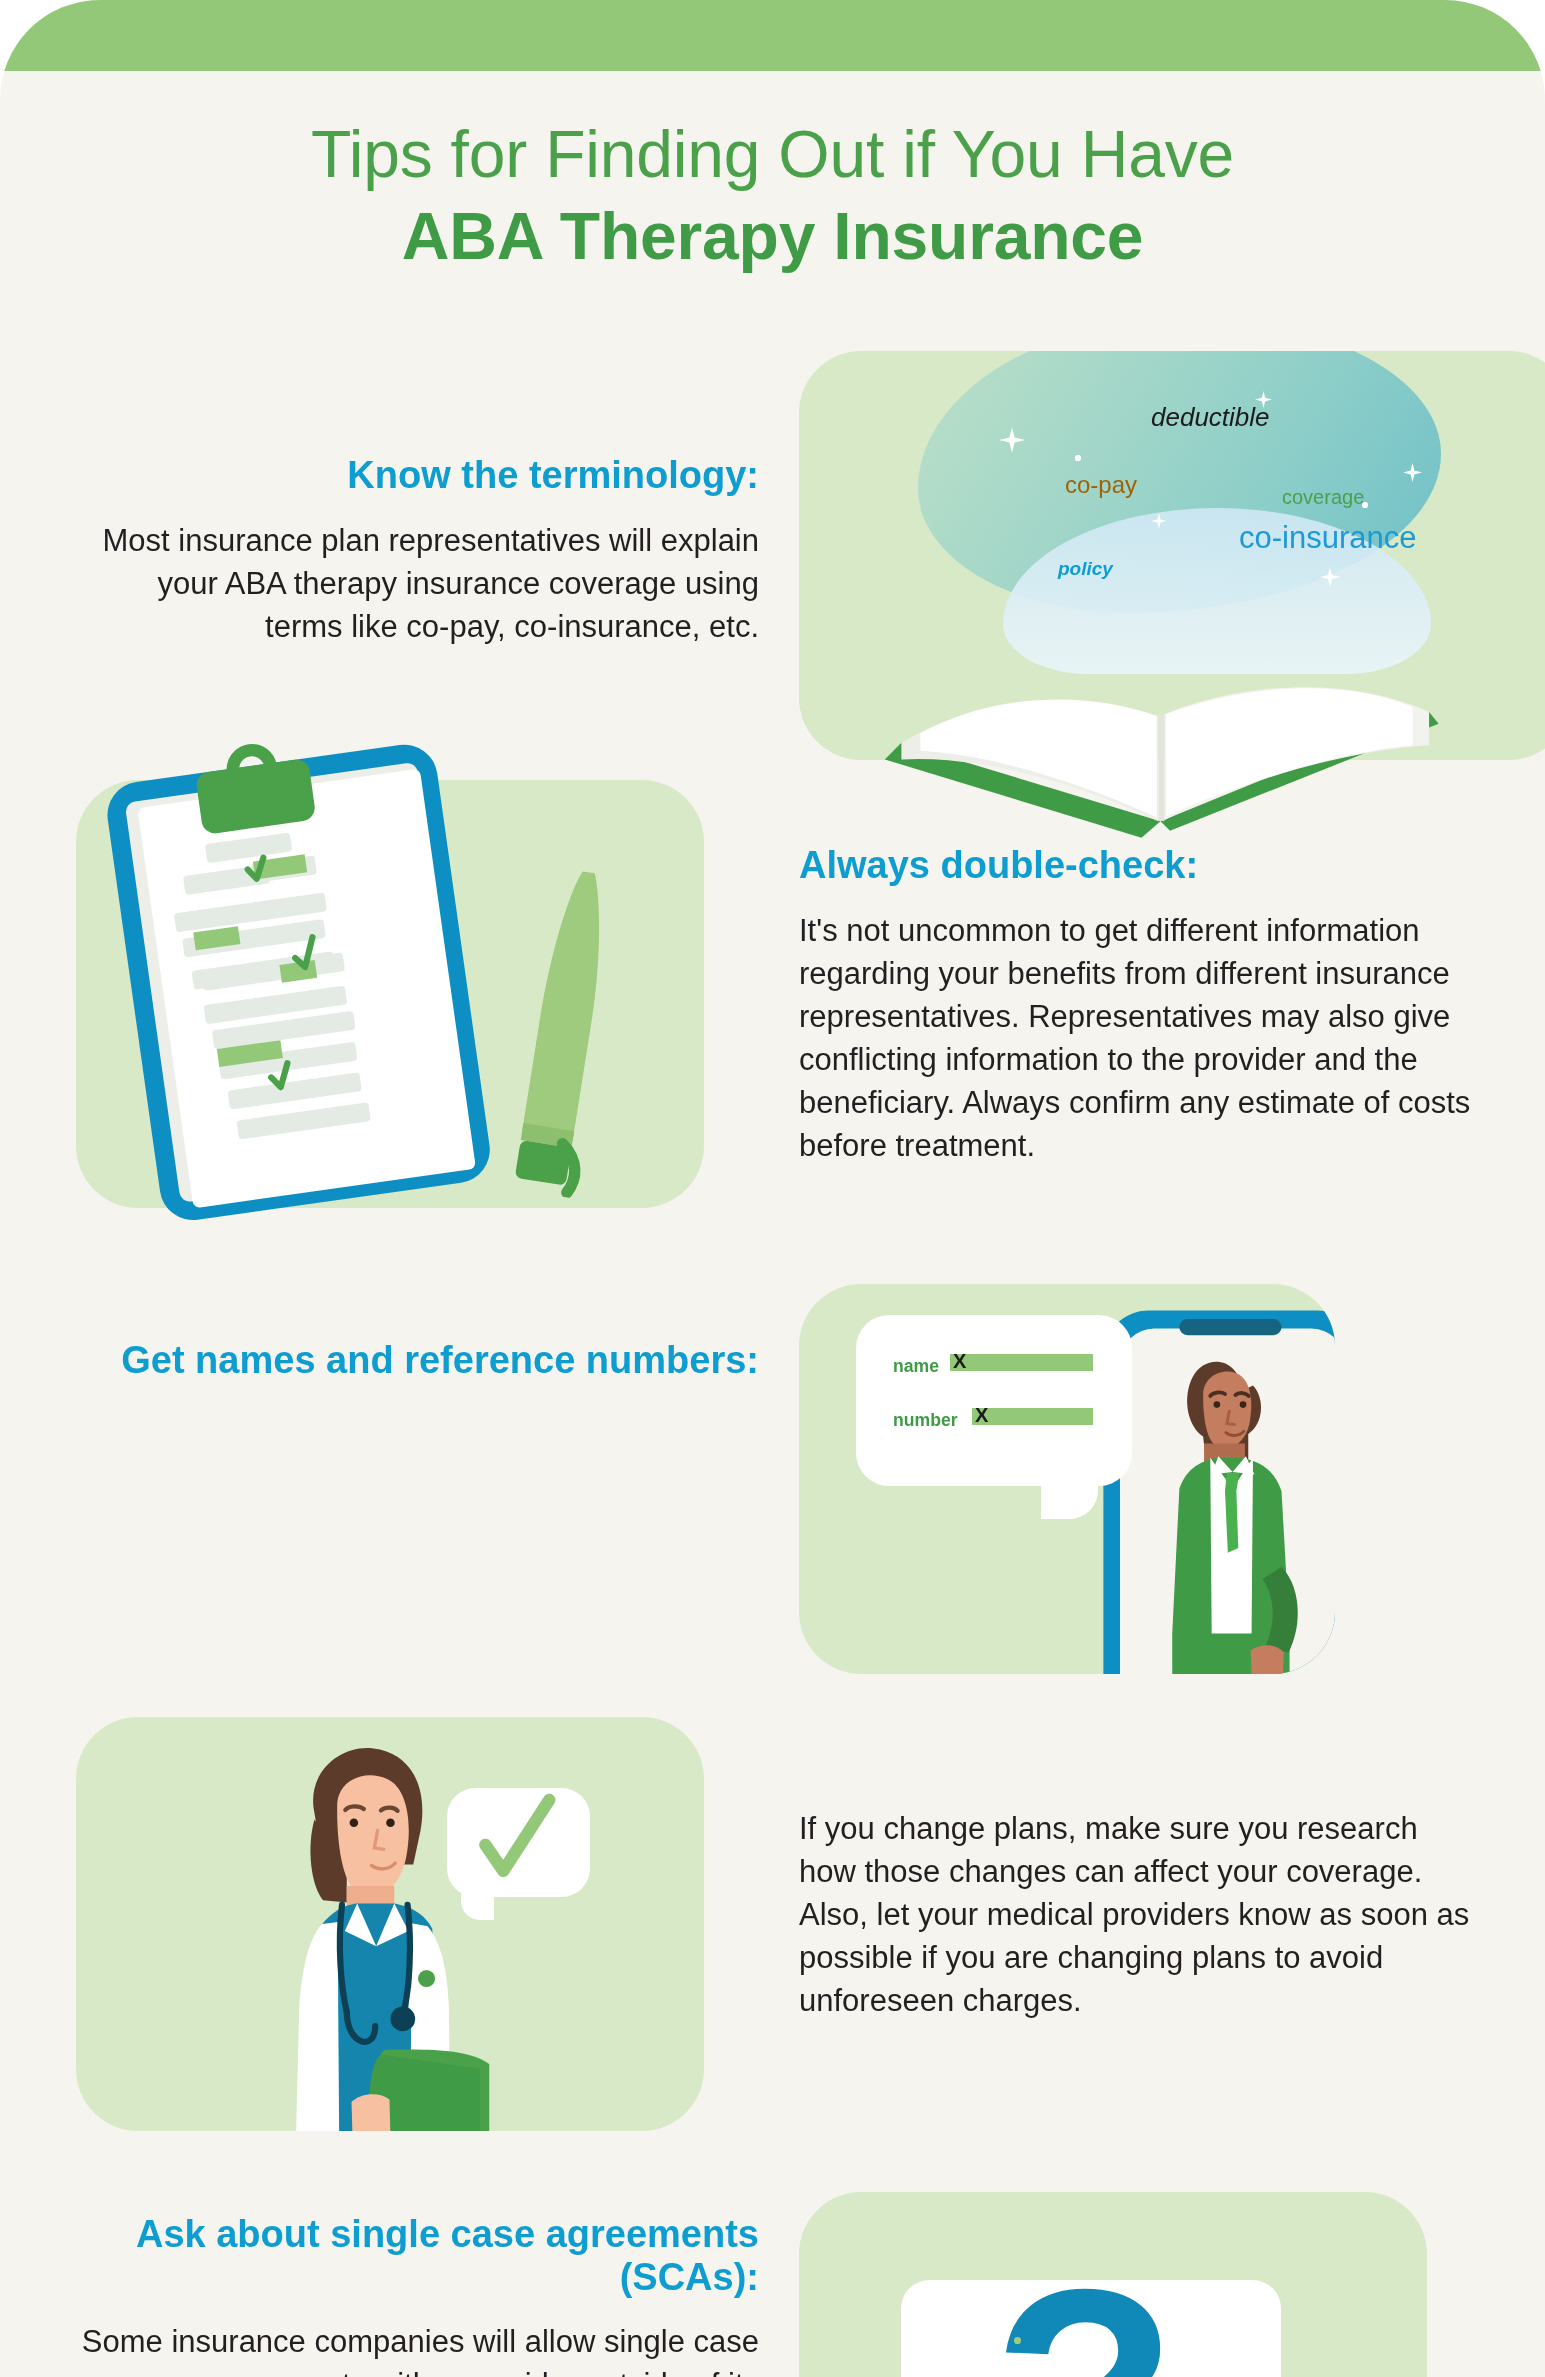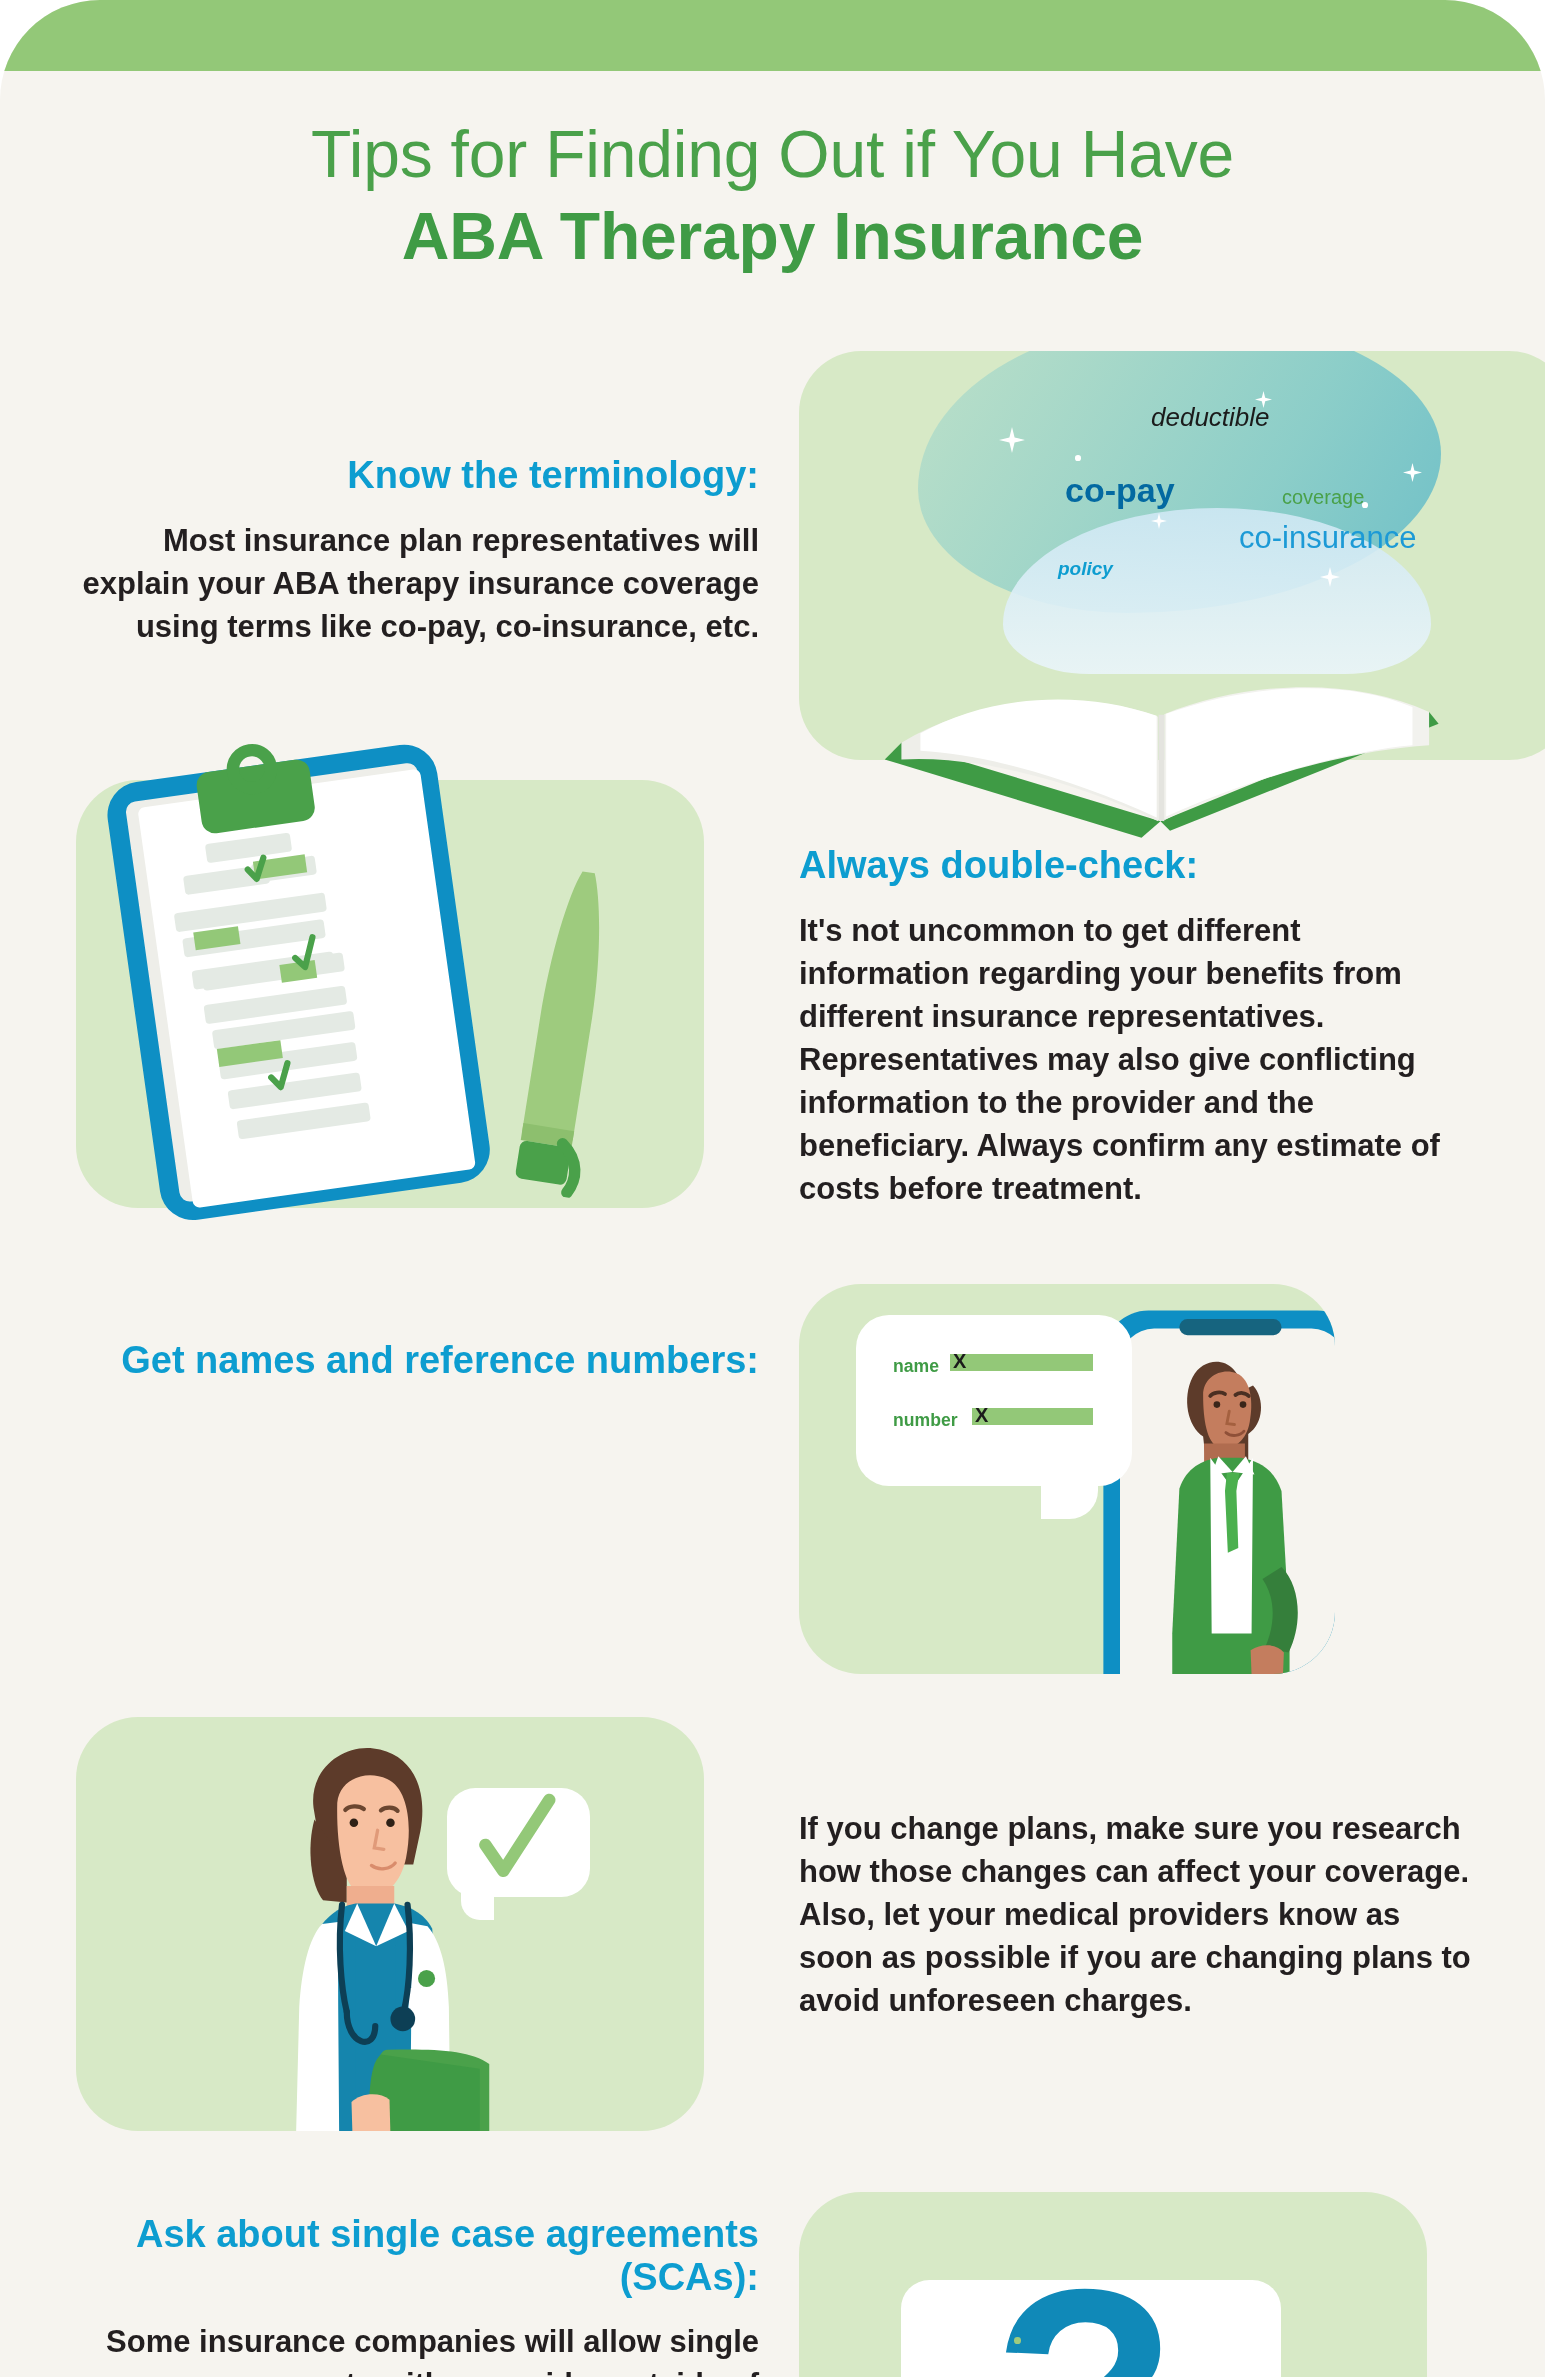--- a/index.html
+++ b/index.html
@@ -25,21 +25,21 @@
   }
   .title-line2{
     font-size:66px;line-height:1.0;color:#3f9b45;font-weight:700;margin-top:16px;
     letter-spacing:-0.2px;
   }
   .txtcol{position:absolute;width:680px;}
   .h2{
     color:#0d9dd0;font-weight:700;font-size:38px;line-height:1.12;margin:0 0 22px 0;
   }
   .body{
-    color:#231f20;font-size:31px;line-height:1.39;margin:0;font-weight:700;
+    color:#231f20;font-size:31px;line-height:1.39;margin:0;font-weight:400;
   }
   .ta-r{text-align:right;margin-left:8px;}
   .ta-l{text-align:left;}
 
   
   .card{
     position:absolute;background:#d7e9c6;border-radius:62px;overflow:visible;
   }
   .cardclip{position:absolute;inset:0;border-radius:62px;overflow:hidden;}
 
@@ -51,21 +51,21 @@
     opacity:.85;
   }
   .blob-blue{
     position:absolute;left:204px;top:157px;width:428px;height:166px;
     background:linear-gradient(180deg,#cfe8f4 0%,#eaf5fa 100%);
     border-radius:50% 50% 20% 20% / 70% 70% 30% 30%;
     opacity:.9;
   }
   .term{position:absolute;white-space:nowrap;}
   .t-deductible{left:352px;top:51px;font-size:26px;font-style:italic;color:#1b1b1b;font-weight:500;}
-  .t-copay{left:266px;top:120px;font-size:34px;font-weight:700;color:#0369a1;}
+  .t-copay{left:266px;top:120px;font-size:24px;font-weight:400;color:#a16207;}
   .t-coverage{left:483px;top:135px;font-size:20px;font-weight:400;color:#4aa14a;}
   .t-coins{left:440px;top:169px;font-size:31px;color:#1c9ad6;font-weight:400;}
   .t-policy{left:259px;top:207px;font-size:19px;font-weight:700;font-style:italic;color:#0d9dd0;}
   .spark{position:absolute;background:#fff;}
   .sp{
     width:26px;height:26px;
     clip-path:polygon(50% 0%,60% 40%,100% 50%,60% 60%,50% 100%,40% 60%,0% 50%,40% 40%);
   }
   .dot{border-radius:50%;width:5.7px;height:5.7px;}
 

